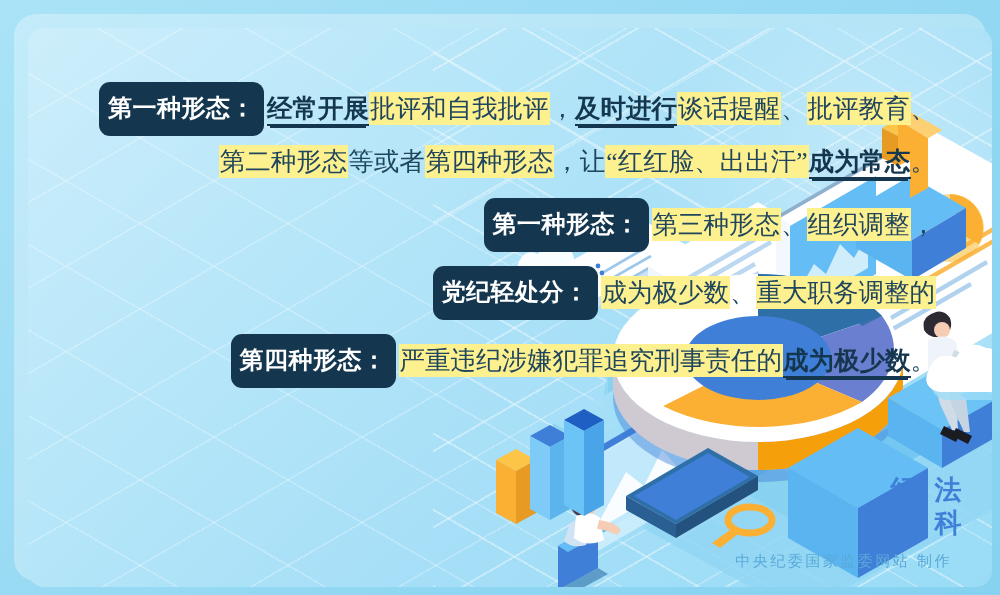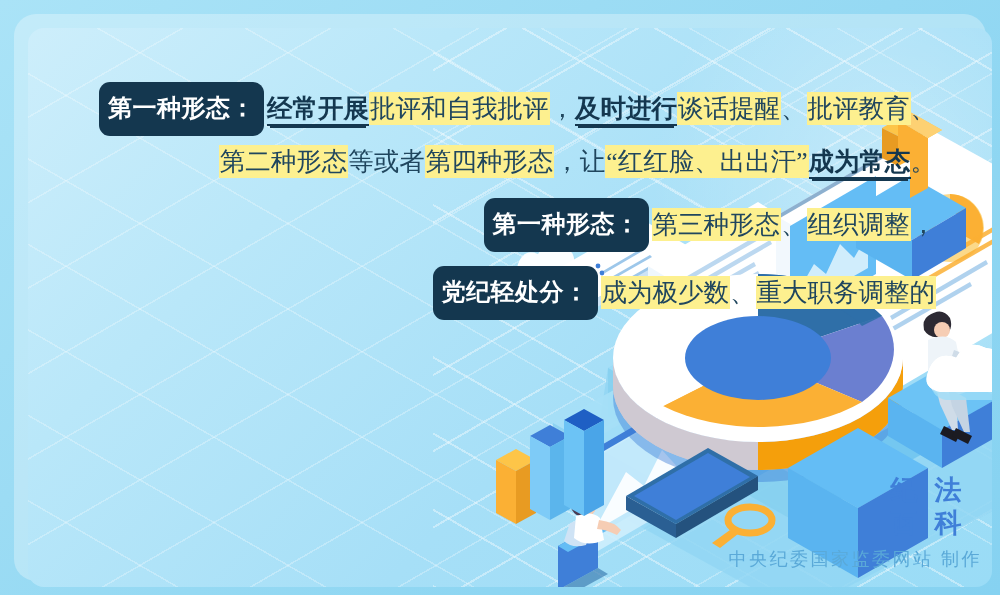--- a/index.html
+++ b/index.html
@@ -87,22 +87,22 @@
     font-family:"Liberation Sans","DejaVu Sans",sans-serif;
   }
   .logo-cell{display:flex;align-items:center;justify-content:center;position:relative;}
   .logo-play{position:relative;}
   .playmark{
     position:absolute;left:50%;top:52%;transform:translate(-50%,-50%);
     width:0;height:0;border-left:9px solid #3f7fd8;
     border-top:6px solid transparent;border-bottom:6px solid transparent;
   }
   #credit{
-    position:absolute;right:10px;bottom:16px;
-    font-size:18px;color:#5aa9d8;letter-spacing:2.5px;
+    position:absolute;right:40px;bottom:16px;
+    font-size:15px;color:#5aa9d8;letter-spacing:2.5px;
     font-family:"Liberation Sans","DejaVu Sans",sans-serif;
   }
 </style>
 </head>
 <body>
 
 <div id="poster">
   <div class="frame-outer"></div>
   <div class="frame-inner">
     <div class="isogrid"></div>
@@ -310,20 +310,25 @@
           <span class="tag">第一种形态：</span><span class="hl">第三种形态</span><span class="t">、</span><span class="hl">组织调整</span><span class="t">，</span>
         </div>
       </div>
 
       <div class="para">
         <div class="line">
           <span class="tag">党纪轻处分：</span><span class="hl">成为极少数</span><span class="t">、</span><span class="hl">重大职务调整的</span>
         </div>
       </div>
 
+      <div class="para">
+        <div class="line">
+          <span class="tag">第四种形态：</span><span class="hl">严重违纪涉嫌犯罪追究刑事责任的</span><span class="ul-b">成为极少数</span><span class="t">。</span>
+        </div>
+      </div>
 
     </div>
 
     <div id="logo">
       <div class="logo-grid">
         <div class="logo-cell">
           <span>纪</span>
         </div>
         <div class="logo-cell">
           <span>法</span>

